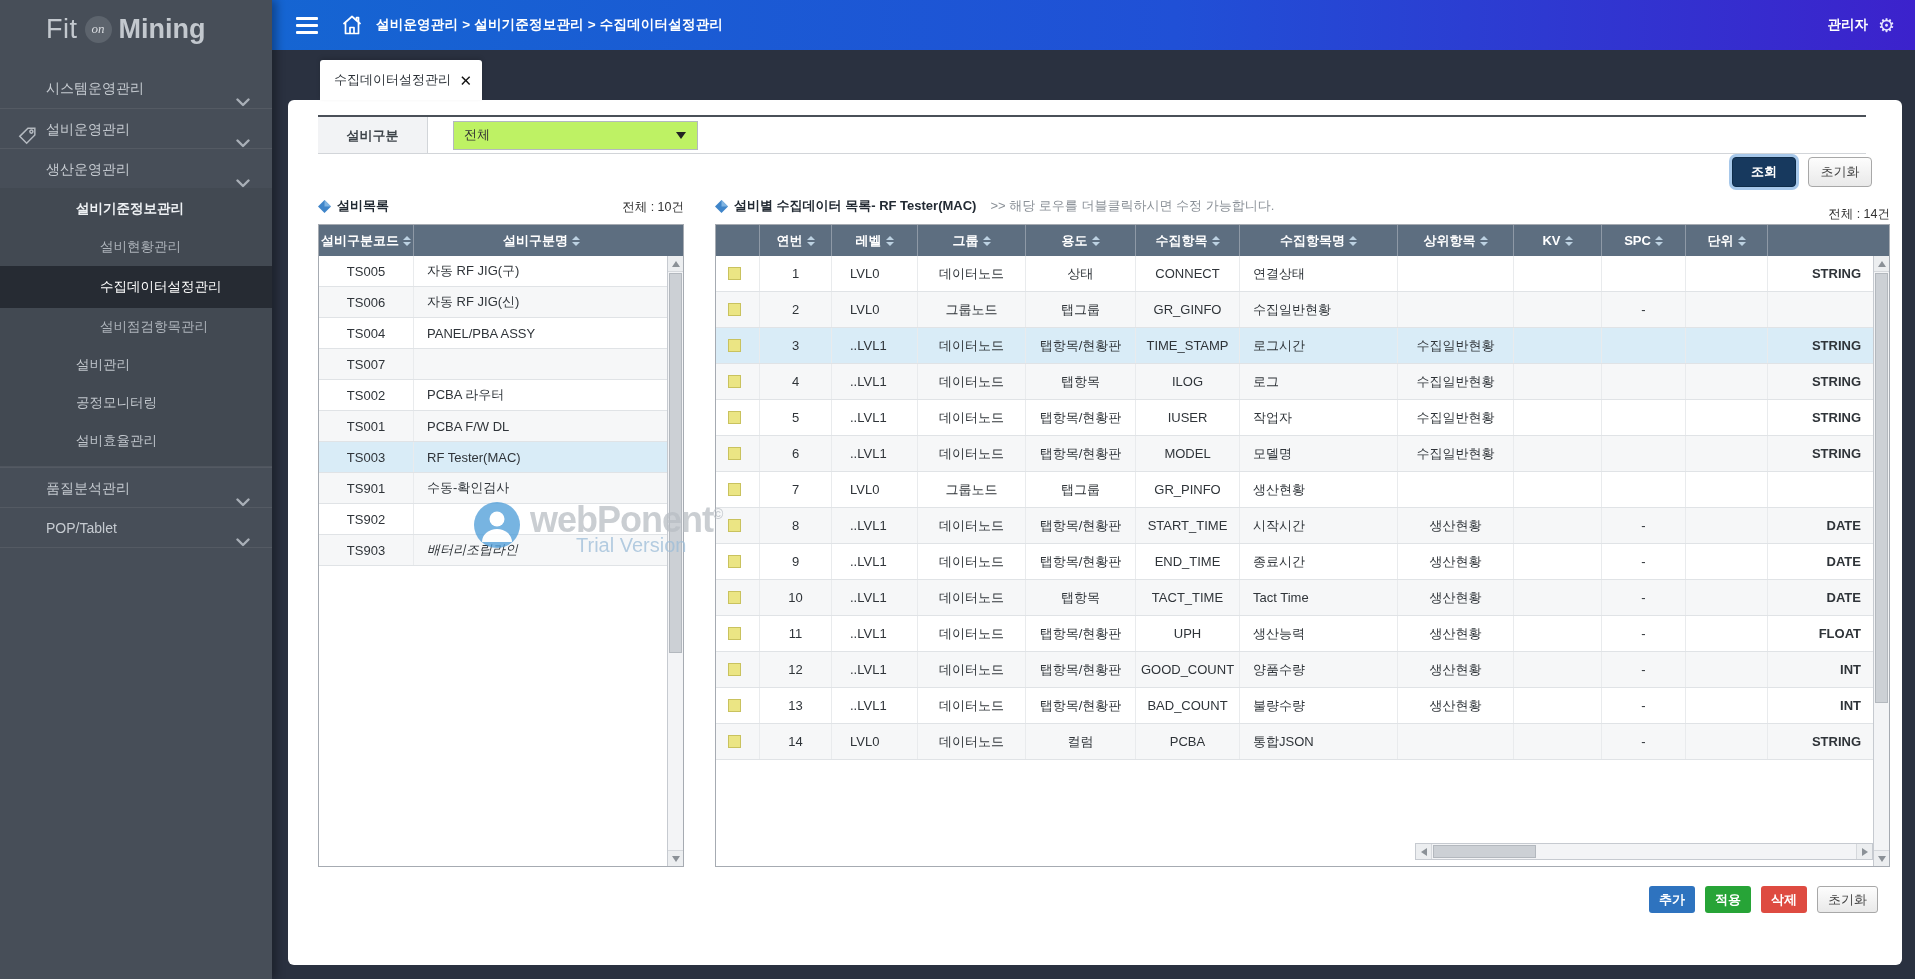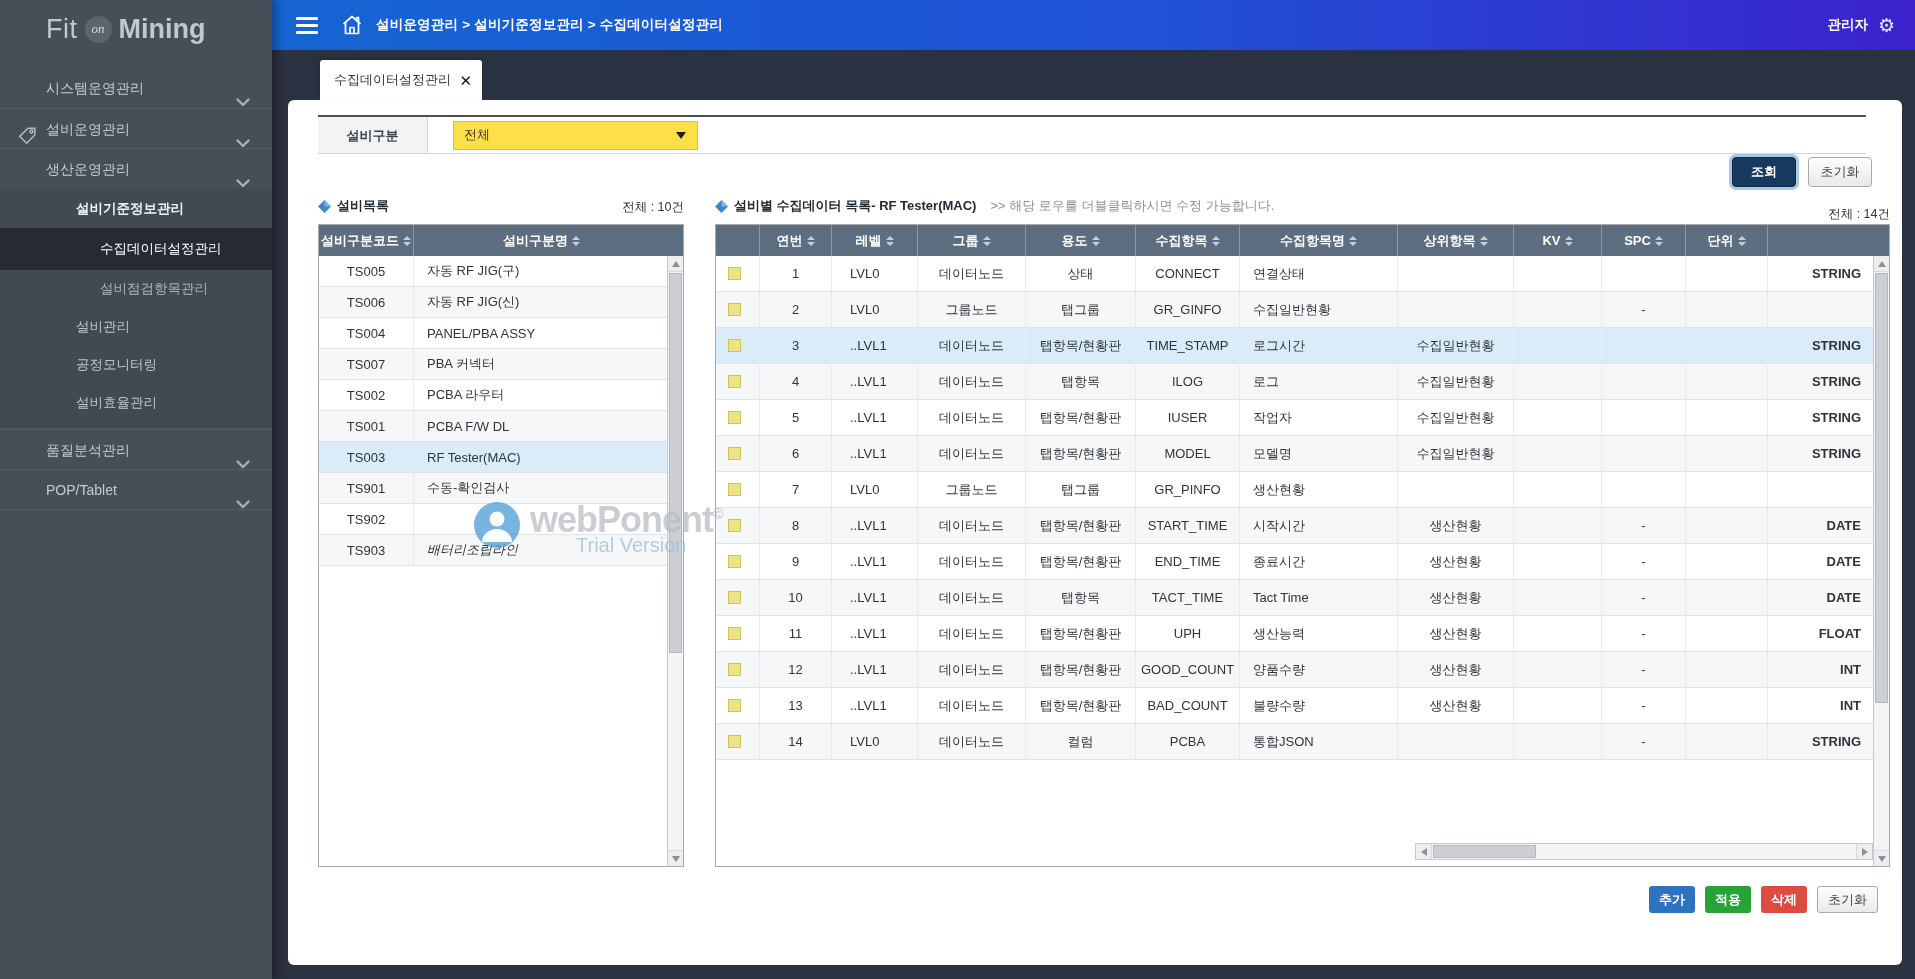--- a/index.html
+++ b/index.html
@@ -48,21 +48,21 @@
   .tab-close { margin-left:auto; margin-right:10px; font-size:15px; font-weight:700; color:#111; cursor:pointer; line-height:1; }
 
   
   .panel { position:absolute; left:288px; top:100px; right:13px; bottom:14px; background:#fff; border-radius:6px; z-index:2; }
 
   .filter-row { position:absolute; left:30px; right:36px; top:15px; height:39px; display:flex;
                 border-top:2px solid #4a5058; border-bottom:1px solid #d2d5d9; background:#fff; }
   .filter-label { width:110px; background:#f2f3f5; border-right:1px solid #d2d5d9; text-align:center;
                   line-height:37px; font-size:13px; font-weight:700; color:#3c4248; }
   .filter-select { margin-left:25px; align-self:center; width:245px; height:29px; border:1px solid #b4b9bf;
-                   display:flex; align-items:center; cursor:pointer; background:#fde047; }
+                   display:flex; align-items:center; cursor:pointer; background:#bef264; }
   .filter-select .val { font-size:13px; color:#333; padding-left:10px; }
   .dd-arrow { margin-left:auto; margin-right:11px; width:0; height:0;
               border-left:5px solid transparent; border-right:5px solid transparent; border-top:7px solid #222; }
 
   .top-btns { position:absolute; right:30px; top:57px; display:flex; gap:12px; }
   .btn-search { width:64px; height:30px; background:var(--search-btn); color:#fff; font-size:13px; font-weight:700;
                 border:1px solid #0e2c49; border-radius:4px; box-shadow:0 0 0 3px #a7c8ea; cursor:pointer; }
   .btn-gray { min-width:64px; height:30px; background:linear-gradient(#fdfdfd,#e9e9e9); color:#444; font-size:13px;
               border:1px solid #a8a8a8; border-radius:4px; cursor:pointer; padding:0 10px; }
 
@@ -144,20 +144,21 @@
               <path d="M11.5 2.5 H19.5 V10.5 L10 20 L2 12 Z"></path>
               <circle cx="15.5" cy="6.5" r="1.8"></circle>
             </svg></span><span class="chev"><svg width="14" height="9" viewBox="0 0 14 9" fill="none" stroke="#a9afb7" stroke-width="2.4" stroke-linecap="round" stroke-linejoin="round">
               <polyline points="1.5,1.5 7,7 12.5,1.5"></polyline>
             </svg></span></div>
         <div class="side-top">생산운영관리<span class="chev"><svg width="14" height="9" viewBox="0 0 14 9" fill="none" stroke="#a9afb7" stroke-width="2.4" stroke-linecap="round" stroke-linejoin="round">
               <polyline points="1.5,1.5 7,7 12.5,1.5"></polyline>
             </svg></span></div>
         <div class="side-sub">
           <div class="side-item lv1">설비기준정보관리</div>
+          <div class="side-item lv2">설비현황관리</div>
           <div class="side-item lv2 active">수집데이터설정관리</div>
           <div class="side-item lv2">설비점검항목관리</div>
           <div class="side-item lv1 plain">설비관리</div>
           <div class="side-item lv1 plain">공정모니터링</div>
           <div class="side-item lv1 plain">설비효율관리</div>
         </div>
         <div class="side-top">품질분석관리<span class="chev"><svg width="14" height="9" viewBox="0 0 14 9" fill="none" stroke="#a9afb7" stroke-width="2.4" stroke-linecap="round" stroke-linejoin="round">
               <polyline points="1.5,1.5 7,7 12.5,1.5"></polyline>
             </svg></span></div>
         <div class="side-top">POP/Tablet<span class="chev"><svg width="14" height="9" viewBox="0 0 14 9" fill="none" stroke="#a9afb7" stroke-width="2.4" stroke-linecap="round" stroke-linejoin="round">
@@ -250,21 +251,20 @@
           <div class="tr alt">
             <div class="td c" style="width: 95px;">TS006</div>
             <div class="td l" style="width: 255px;">자동 RF JIG(신)</div>
           </div>
           <div class="tr">
             <div class="td c" style="width: 95px;">TS004</div>
             <div class="td l" style="width: 255px;">PANEL/PBA ASSY</div>
           </div>
           <div class="tr alt">
             <div class="td c" style="width: 95px;">TS007</div>
-            <div class="td l" style="width: 255px;">PBA 커넥터</div>
           </div>
           <div class="tr">
             <div class="td c" style="width: 95px;">TS002</div>
             <div class="td l" style="width: 255px;">PCBA 라우터</div>
           </div>
           <div class="tr alt">
             <div class="td c" style="width: 95px;">TS001</div>
             <div class="td l" style="width: 255px;">PCBA F/W DL</div>
           </div>
           <div class="tr sel">

